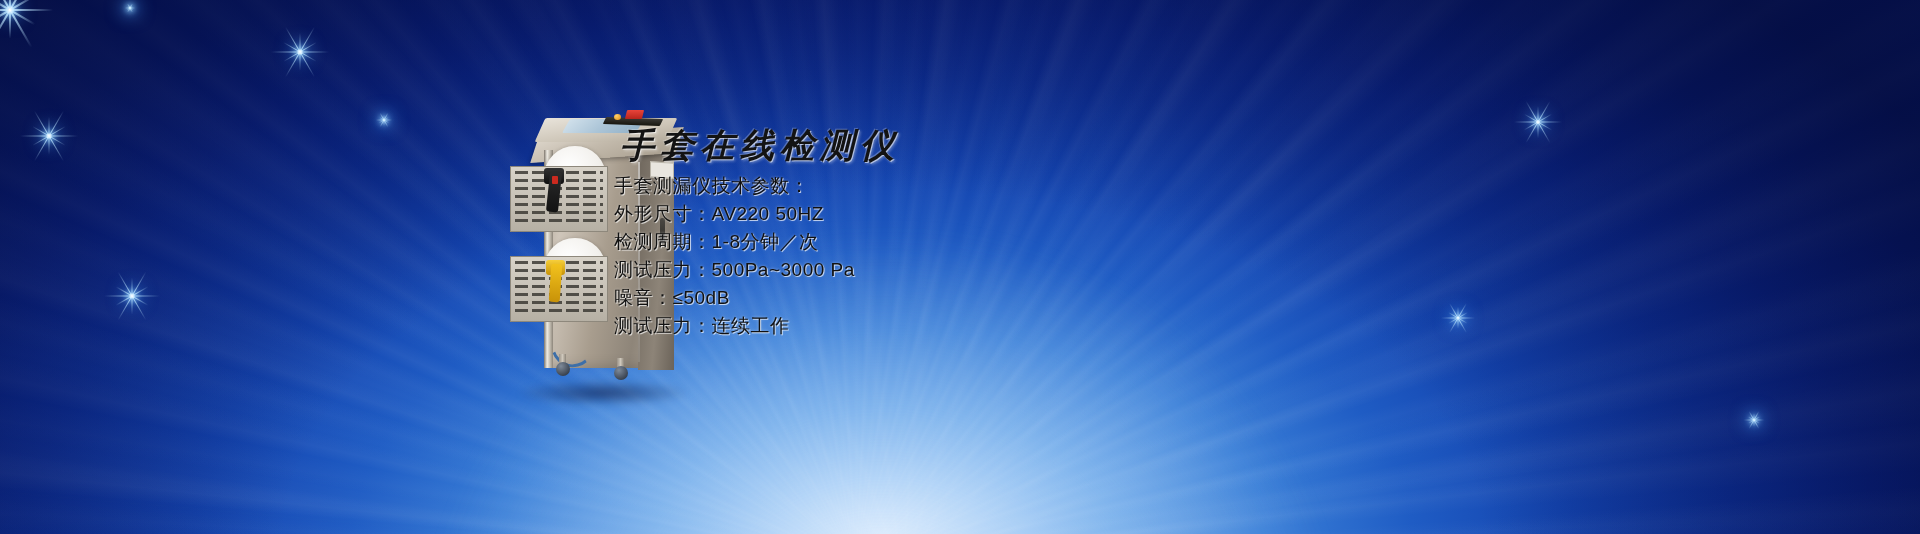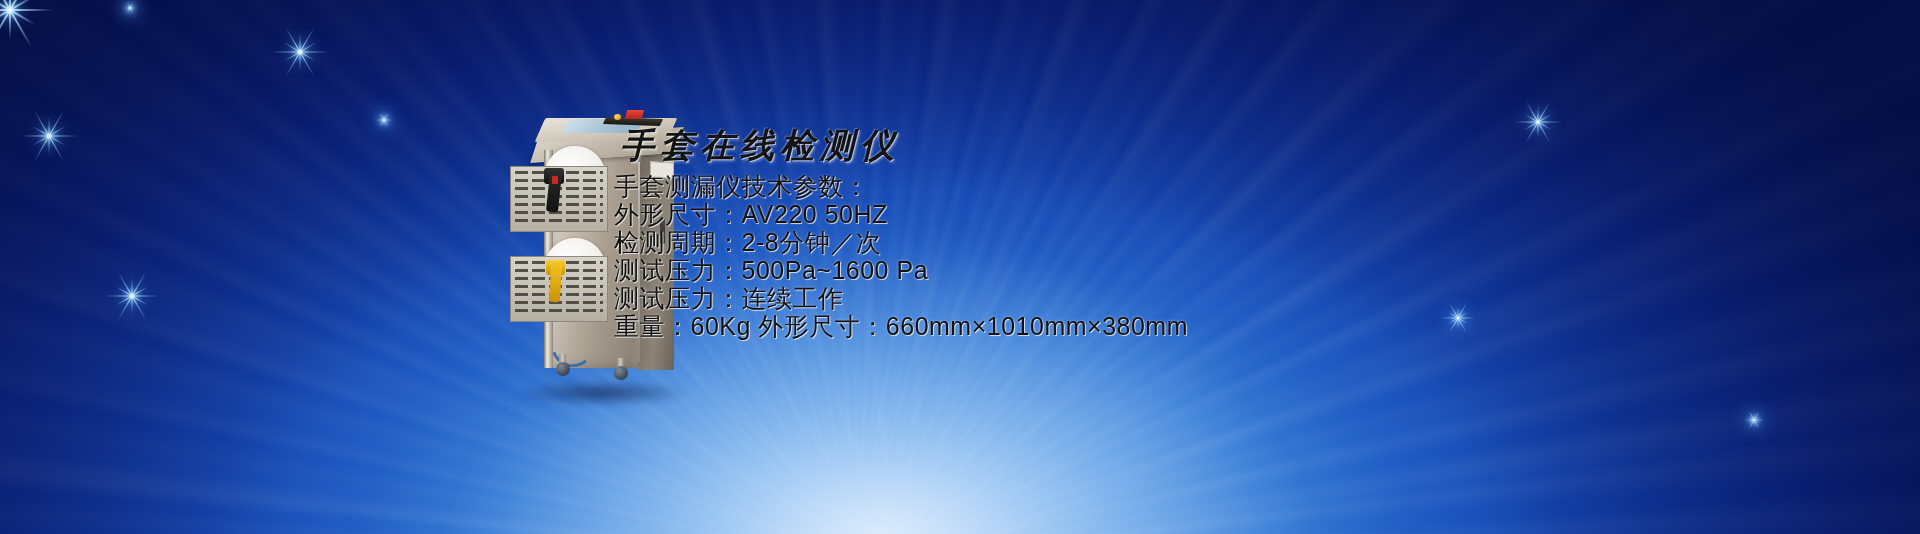--- a/index.html
+++ b/index.html
@@ -299,21 +299,21 @@
     letter-spacing: 6px;
     line-height: 1;
     margin: 0 0 10px 6px;
     text-shadow:
       1px 1px 0 rgba(255,255,255,0.55),
       2px 2px 3px rgba(255,255,255,0.35),
       -1px -1px 0 rgba(255,255,255,0.25);
     font-style: italic;
   }
   .spec-line {
-    font-size: 25px;
+    font-size: 19px;
     color: #111111;
     line-height: 28px;
     white-space: nowrap;
     text-shadow:
       1px 1px 0 rgba(255,255,255,0.65),
       0 0 3px rgba(255,255,255,0.45);
     letter-spacing: .5px;
   }
 </style>
 </head>
@@ -449,20 +449,20 @@
     <div class="m-leg" id="leg2"></div>
     <div class="m-wheel" id="wheel1"></div>
     <div class="m-wheel" id="wheel2"></div>
   </div>
 
   <div id="textblock">
     <h1 id="headline">手套在线检测仪</h1>
     <div id="spec-list">
         <div class="spec-line">手套测漏仪技术参数：</div>
         <div class="spec-line">外形尺寸：AV220   50HZ</div>
-        <div class="spec-line">检测周期：2-8分钟／次</div>
-        <div class="spec-line">测试压力：500Pa~1600 Pa</div>
+        <div class="spec-line">检测周期：1-8分钟／次</div>
+        <div class="spec-line">测试压力：500Pa~3000 Pa</div>
+        <div class="spec-line">噪音：≤50dB</div>
         <div class="spec-line">测试压力：连续工作</div>
-        <div class="spec-line">重量：60Kg     外形尺寸：660mm×1010mm×380mm</div>
       </div>
   </div>
 
 </div>
 
 </body></html>

